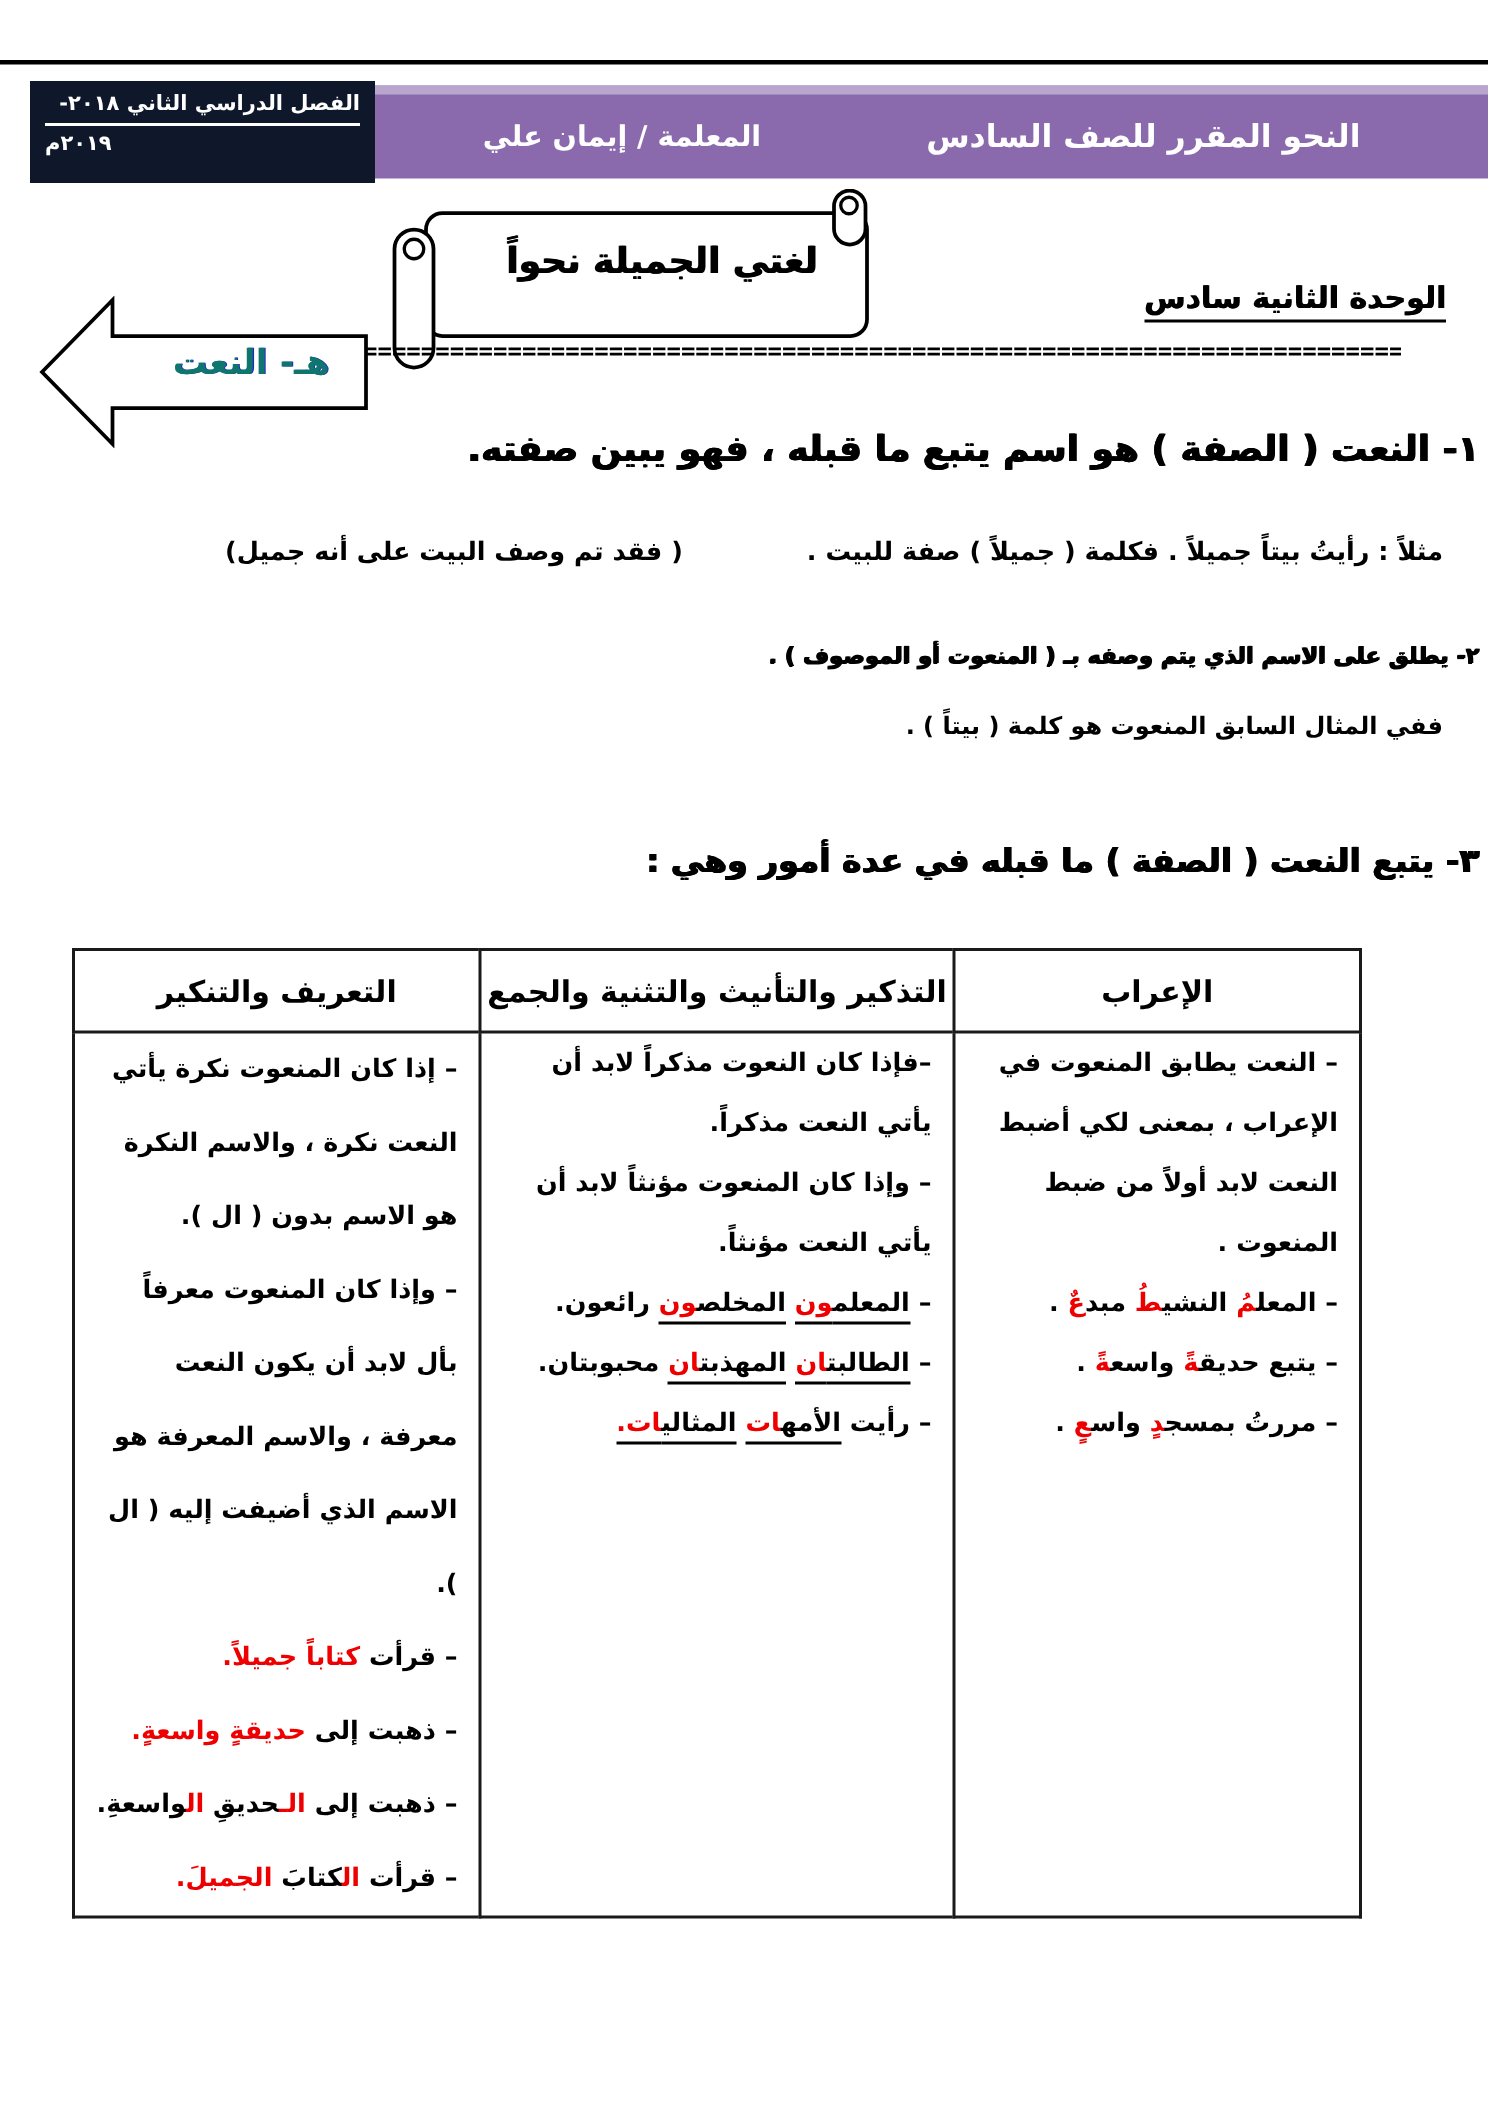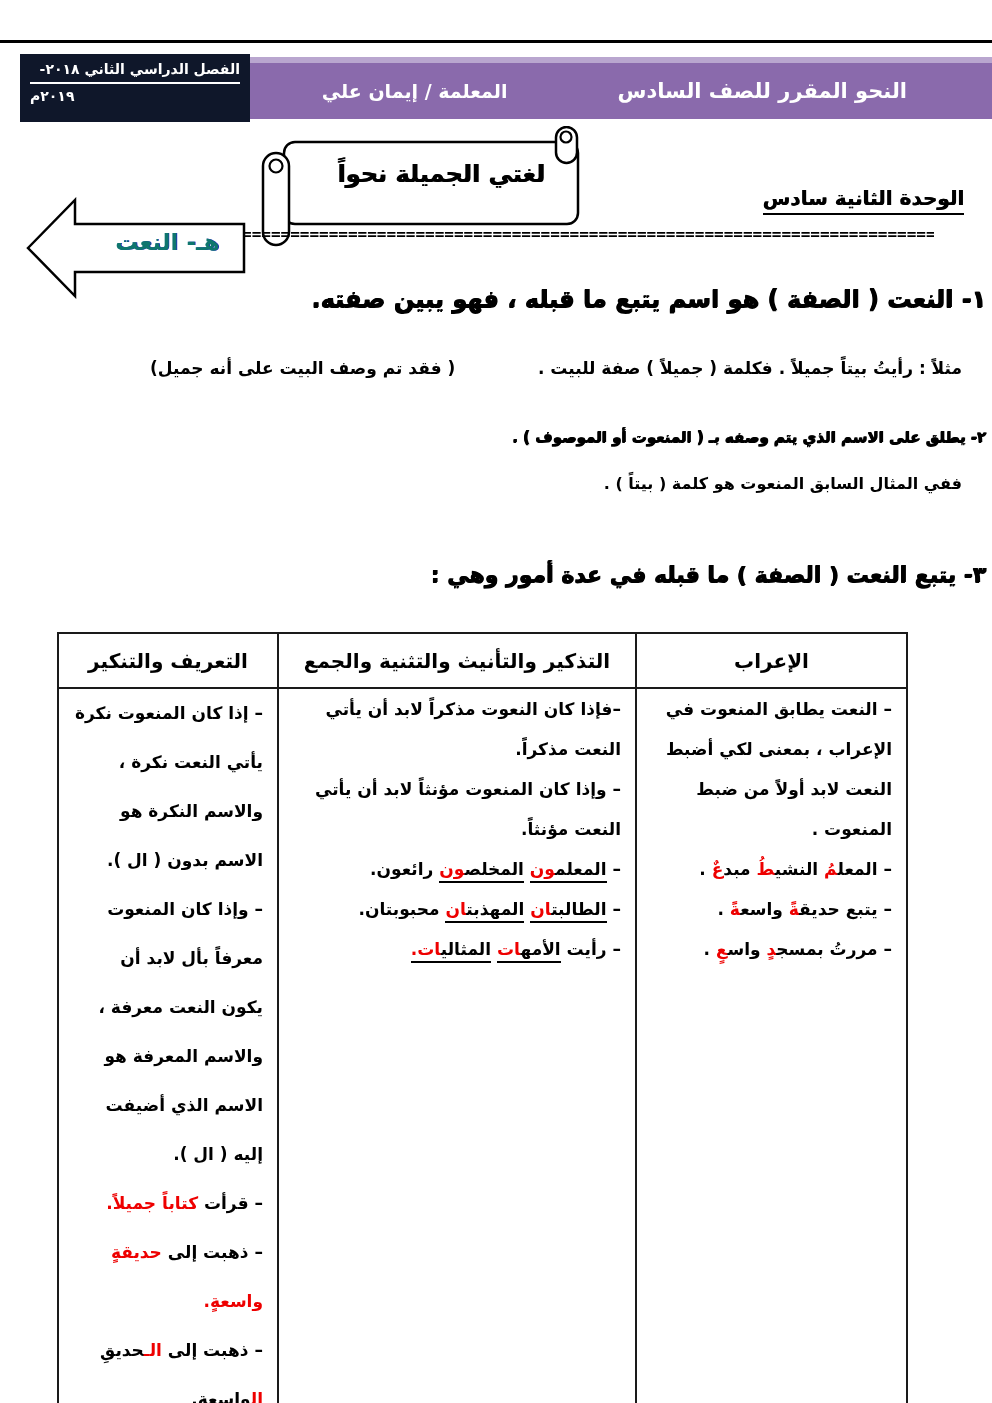--- a/index.html
+++ b/index.html
@@ -45,22 +45,22 @@
   .note{position:absolute;right:30px;top:474px;font-size:16px;font-weight:bold;}
 
   
   table.naat{position:absolute;right:84px;top:632px;width:846px;border-collapse:collapse;
              direction:rtl;table-layout:fixed;}
   table.naat th,table.naat td{border:2px solid #1a1a1a;box-sizing:border-box;}
   table.naat th{height:55px;font-size:20px;font-weight:bold;text-align:center;vertical-align:middle;}
   table.naat td{height:550px;vertical-align:top;padding:0 14px;font-size:17px;font-weight:bold;
                 text-align:right;}
   .col-iraab{width:271px;}
-  .col-gender{width:358px;margin-left:36px;}
-  .col-def{width:220px;}
+  .col-gender{width:316px;margin-left:36px;}
+  .col-def{width:271px;}
   td.lh-big p{margin:0;line-height:40px;}
   td.lh-small p{margin:0;line-height:49px;}
   .red{color:#ee0000;}
   .u{border-bottom:2px solid #000;padding-bottom:2px;}
 </style>
 </head>
 <body>
 
 <div class="page">
 

